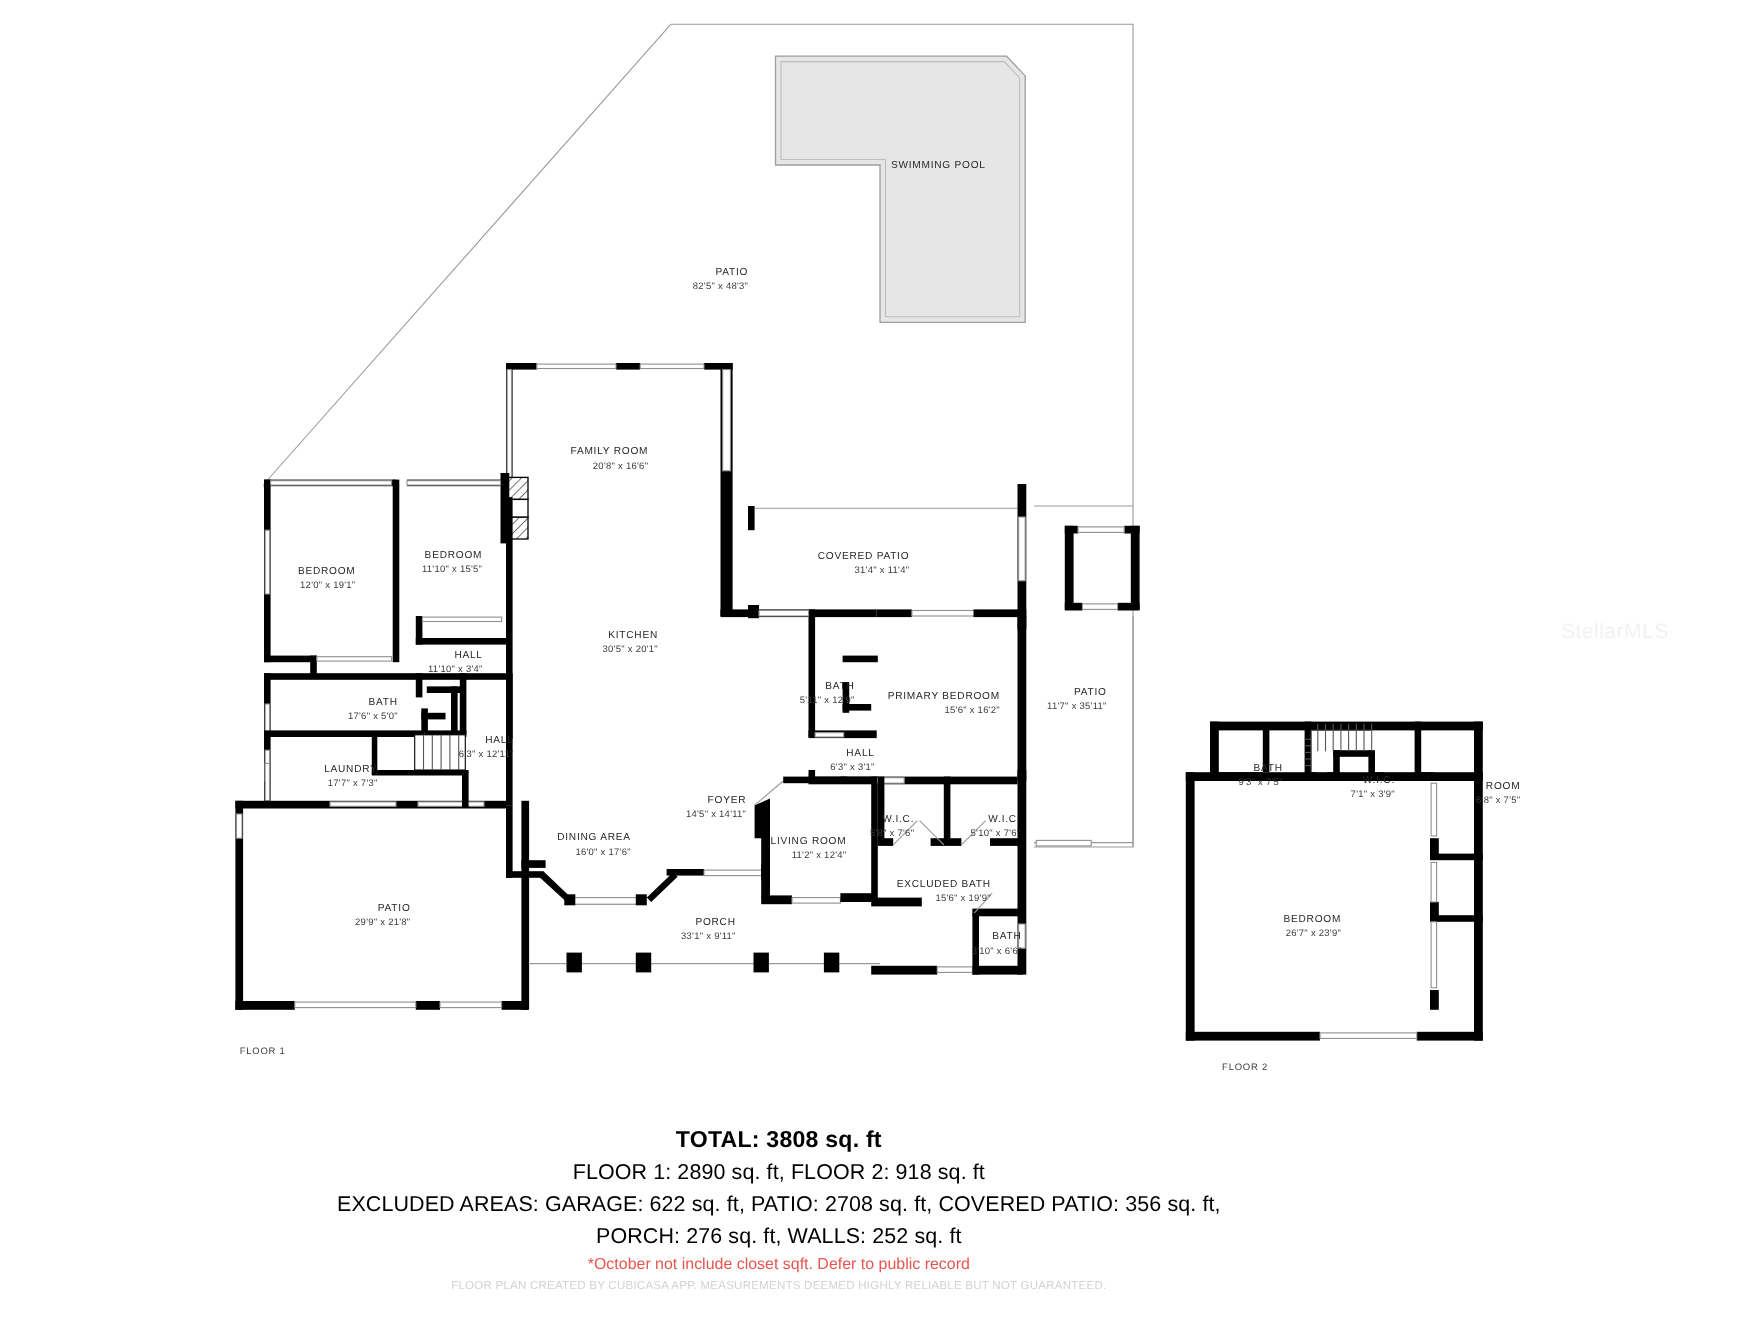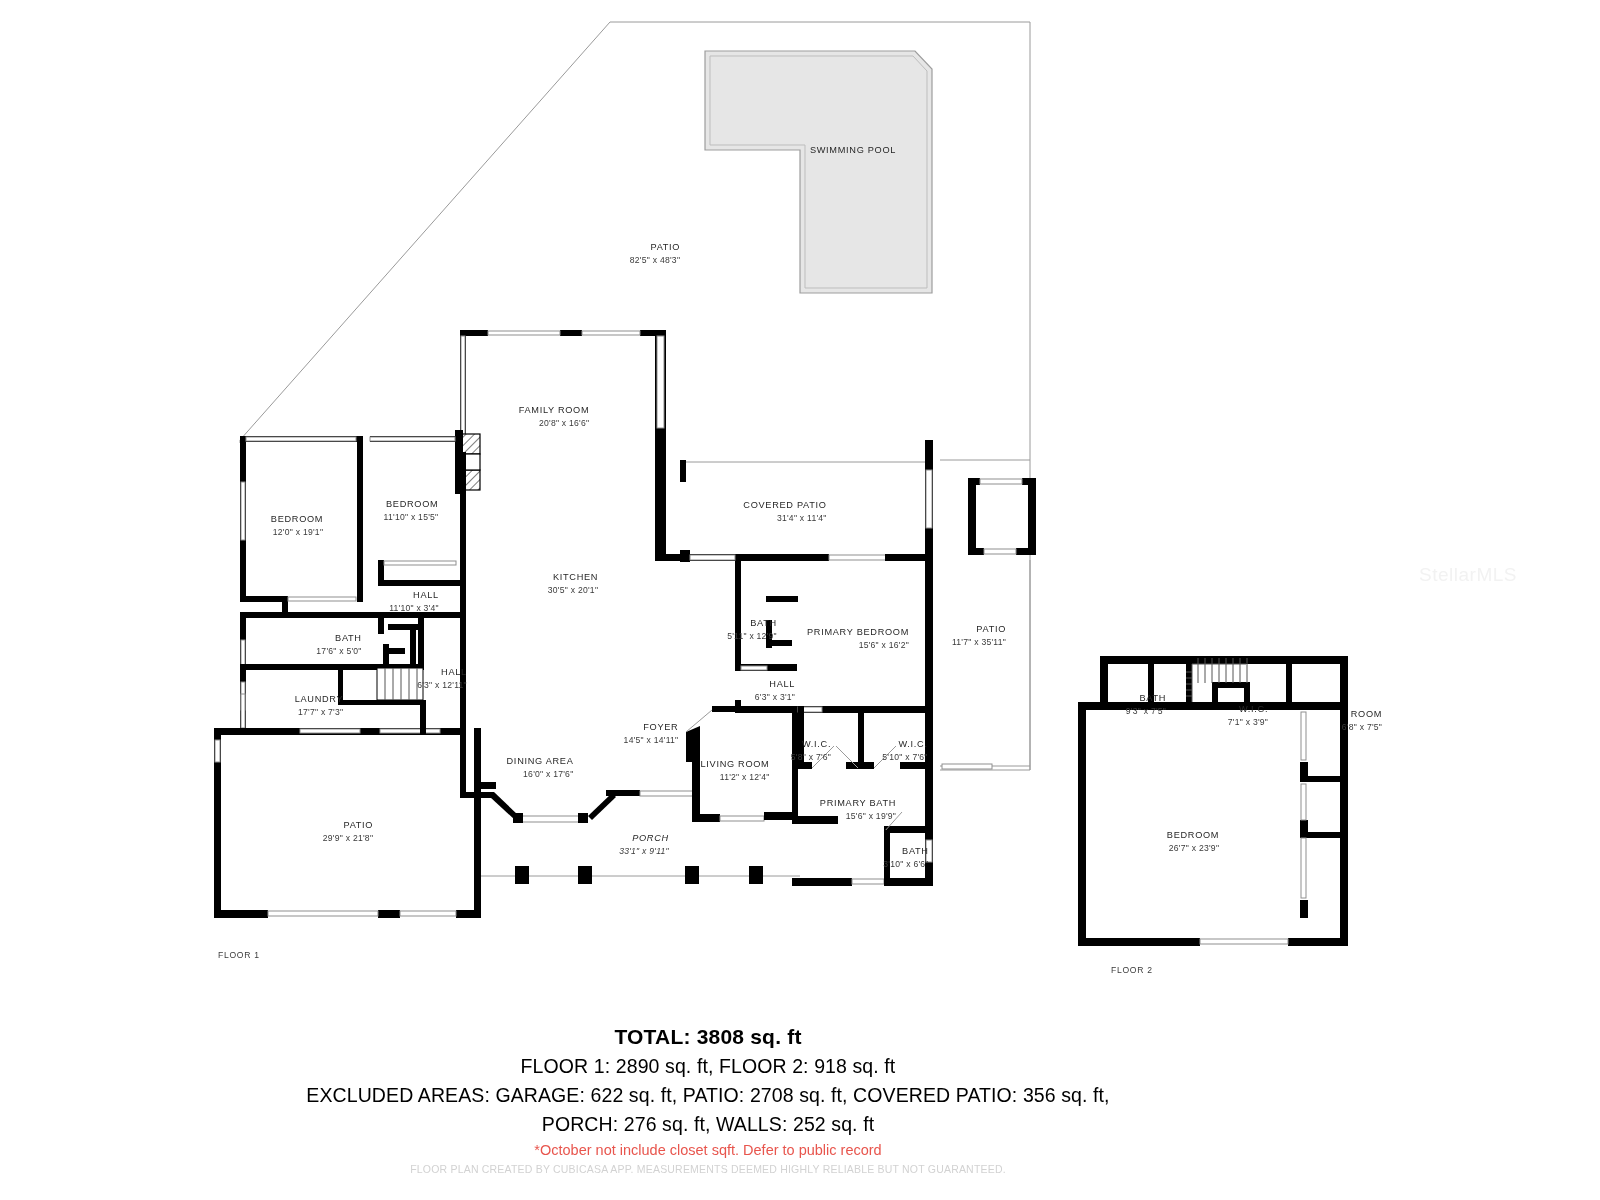--- a/index.html
+++ b/index.html
@@ -397,21 +397,21 @@
     <span class="dim">30'5" x 20'1"</span>
   </div>
   <div class="label" style="left:540px; top:727px;margin-top:28px;">
     <span class="nm">DINING AREA</span>
     <span class="dim">16'0" x 17'6"</span>
   </div>
   <div class="label" style="left:651px; top:721px;">
     <span class="nm">FOYER</span>
     <span class="dim">14'5" x 14'11"</span>
   </div>
-  <div class="label" style="left:644px; top:832px;font-style:italic;">
+  <div class="label" style="left:644px; top:832px;">
     <span class="nm">PORCH</span>
     <span class="dim">33'1" x 9'11"</span>
   </div>
   <div class="label" style="left:785px; top:499px;">
     <span class="nm">COVERED PATIO</span>
     <span class="dim">31'4" x 11'4"</span>
   </div>
   <div class="label" style="left:752px; top:617px;">
     <span class="nm">BATH</span>
     <span class="dim">5'11" x 12'9"</span>
@@ -430,21 +430,21 @@
   </div>
   <div class="label" style="left:811px; top:738px;">
     <span class="nm">W.I.C.</span>
     <span class="dim">5'8" x 7'6"</span>
   </div>
   <div class="label" style="left:905px; top:738px;">
     <span class="nm">W.I.C.</span>
     <span class="dim">5'10" x 7'6"</span>
   </div>
   <div class="label" style="left:858px; top:797px;">
-    <span class="nm">PRIMARY BATH</span>
+    <span class="nm">EXCLUDED BATH</span>
     <span class="dim">15'6" x 19'9"</span>
   </div>
   <div class="label" style="left:906px; top:845px;">
     <span class="nm">BATH</span>
     <span class="dim">3'10" x 6'6"</span>
   </div>
   <div class="label" style="left:979px; top:623px;">
     <span class="nm">PATIO</span>
     <span class="dim">11'7" x 35'11"</span>
   </div>

